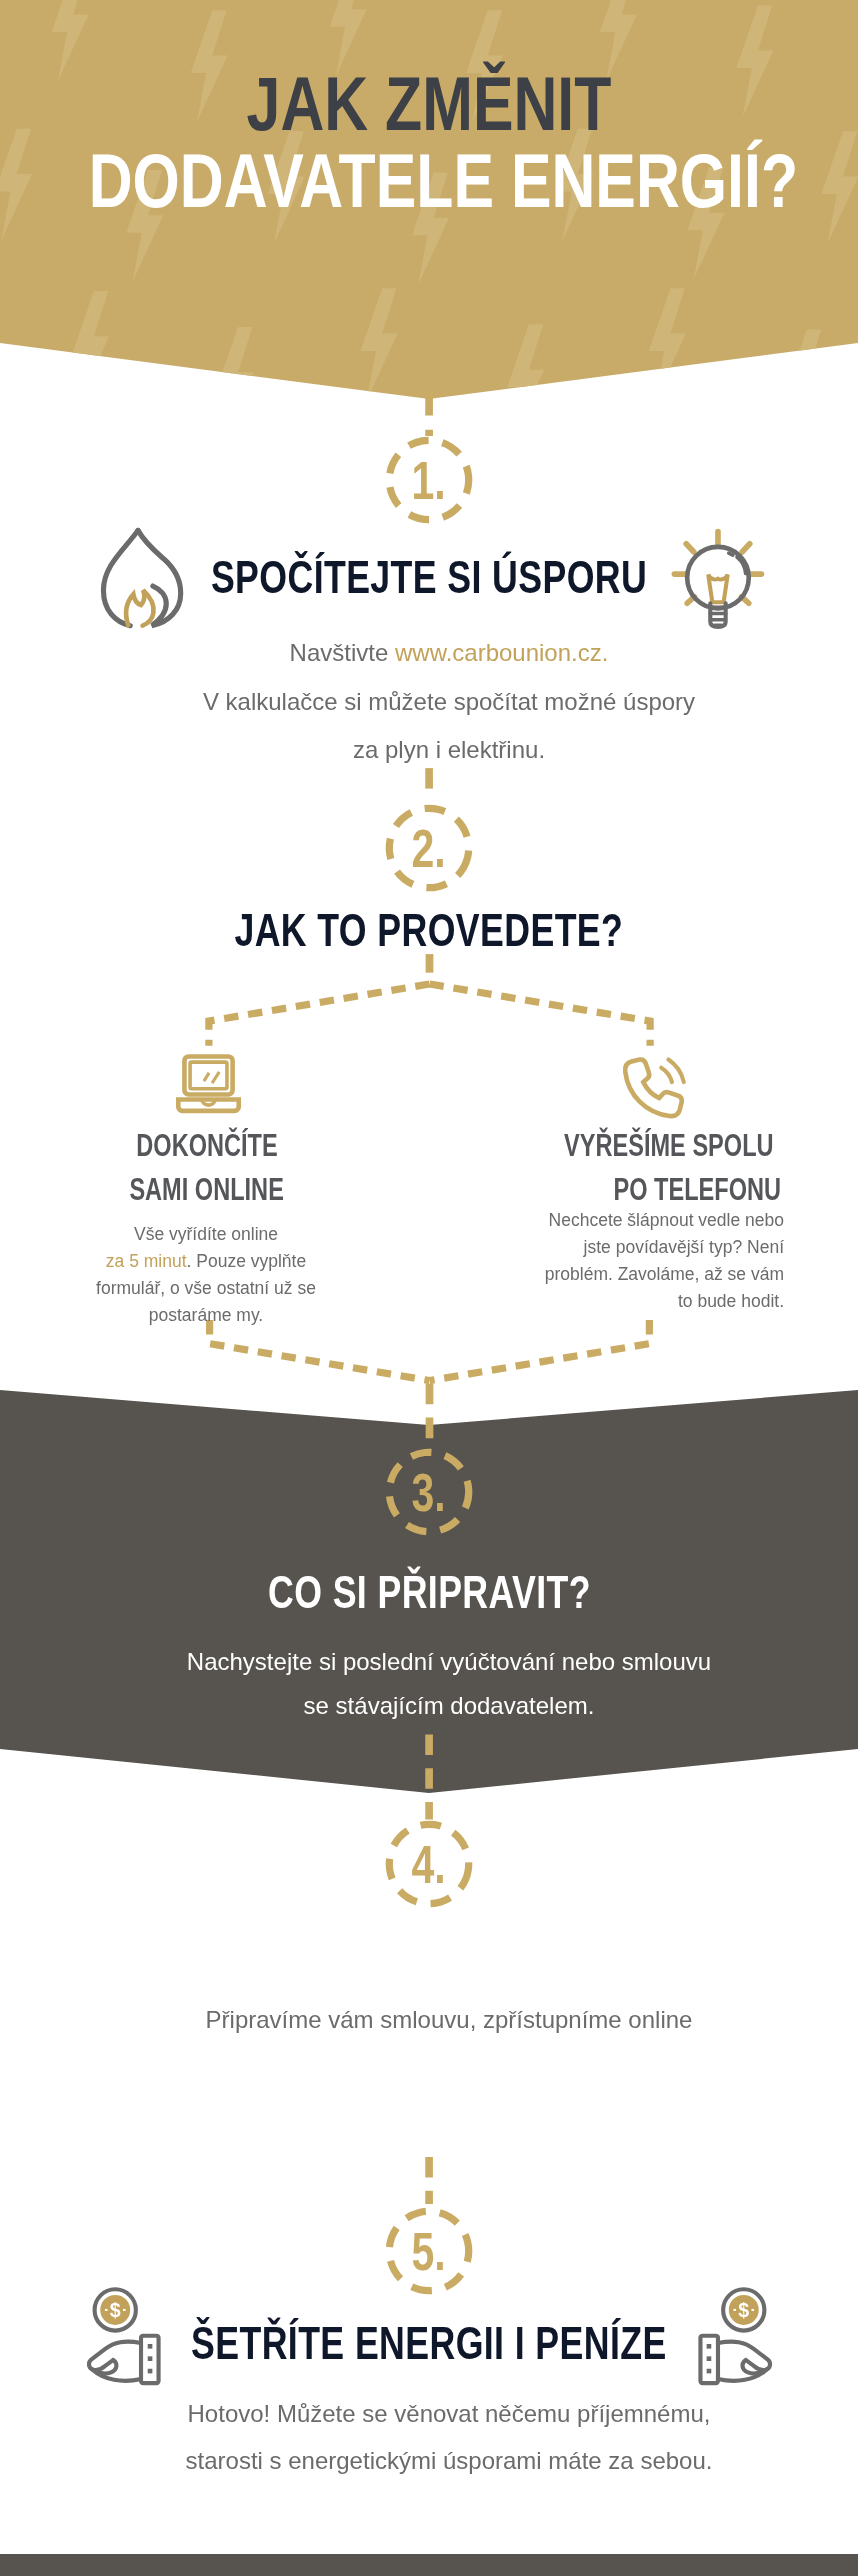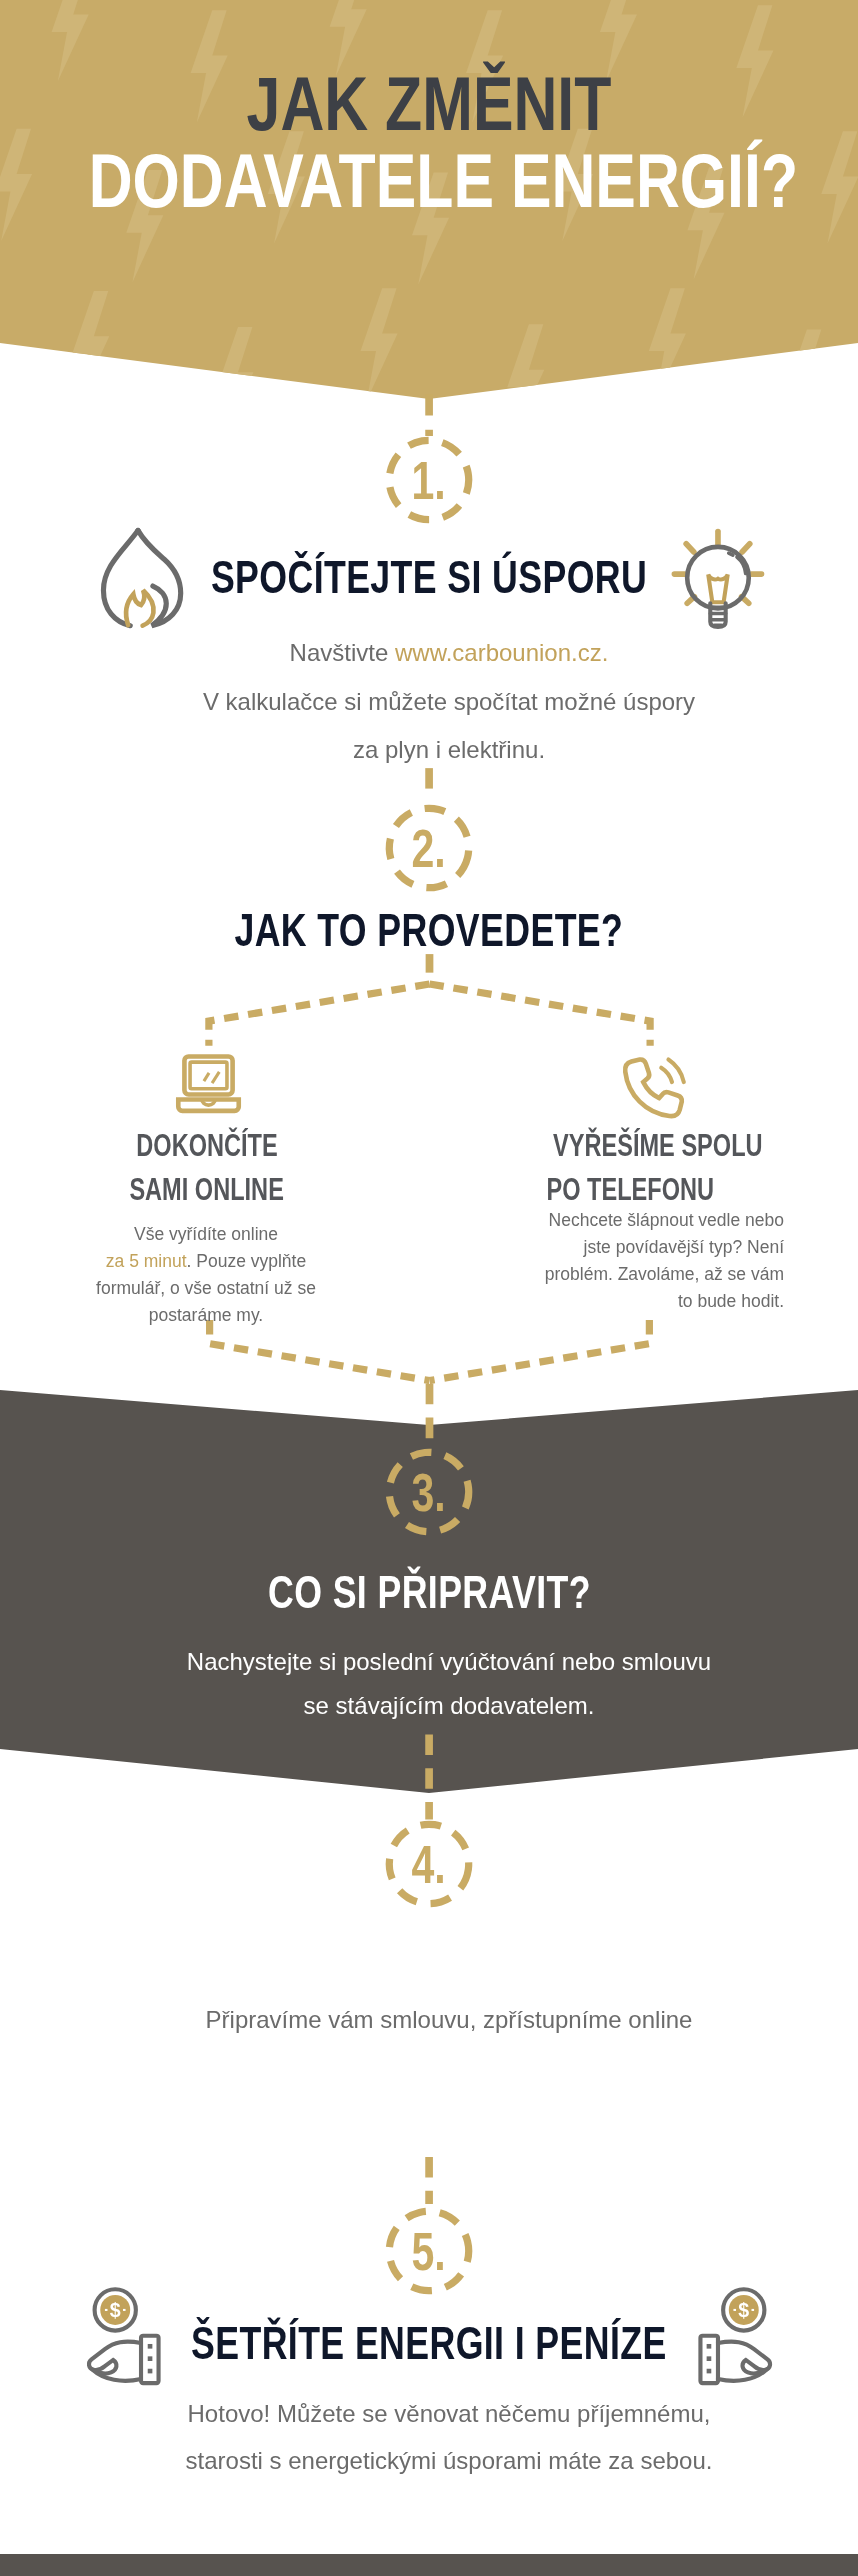--- a/index.html
+++ b/index.html
@@ -165,21 +165,21 @@
   <svg class="abs" style="left:614px;top:1050px" width="77" height="75" fill="none" stroke="#c9ab64" stroke-linecap="round" viewBox="0 0 150 145">
     <path d="M34 22 q-14 4 -12 20 q4 34 28 58 q24 24 58 28 q16 2 20 -12 l4 -16 q1 -9 -8 -12 l-18 -6 q-7 -2 -11 3 l-7 8 q-20 -9 -31 -31 l8 -7 q5 -4 3 -11 l-6 -18 q-3 -9 -12 -8 z" stroke-width="9"></path>
     <path d="M92 34 q16 10 21 28" stroke-width="8"></path>
     <path d="M106 18 q24 16 30 44" stroke-width="8"></path>
   </svg>
 
   <div class="abs col-h" style="left:52px;top:1124px;width:309px;text-align:center">
     <div><span class="cond">DOKONČÍTE</span></div>
     <div><span class="cond">SAMI ONLINE</span></div>
   </div>
-  <div class="abs col-h" style="left:520px;top:1124px;width:309px;text-align:left">
+  <div class="abs col-h" style="left:498px;top:1124px;width:309px;text-align:right">
     <div><span class="cond">VYŘEŠÍME SPOLU</span></div>
     <div><span class="cond">PO TELEFONU</span></div>
   </div>
 
   <div class="abs col-p" style="left:72px;top:1221px;width:268px;text-align:center">
     <div>Vše vyřídíte online</div>
     <div><span class="gold-txt">za 5 minut</span><span>. Pouze vyplňte</span></div>
     <div>formulář, o vše ostatní už se</div>
     <div>postaráme my.</div>
   </div>

